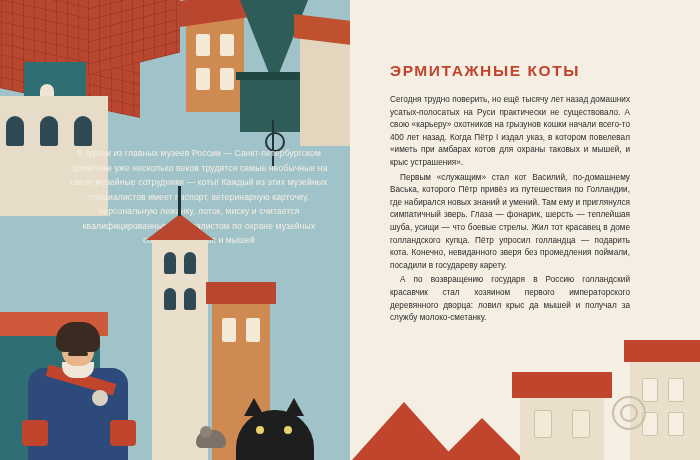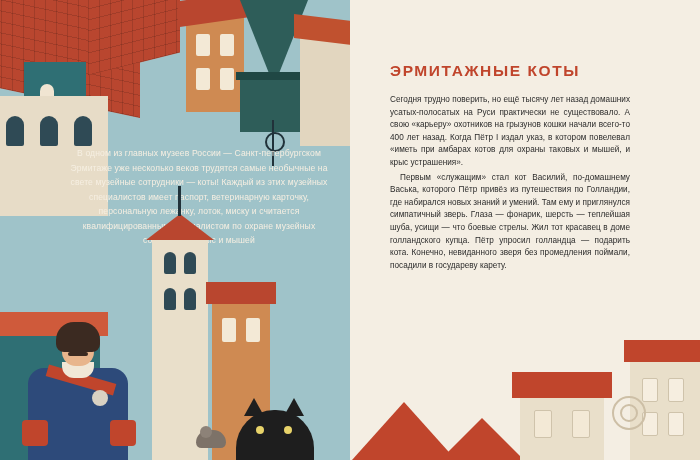--- a/index.html
+++ b/index.html
@@ -204,20 +204,21 @@
 
   <div class="shape" style="left:196px; top:430px; width:30px; height:18px; background:#7d7268; border-radius:14px 14px 6px 6px;"></div>
   <div class="shape" style="left:200px; top:426px; width:12px; height:12px; background:#8d8278; border-radius:50%;"></div>
 
   <div class="sky-right-tint"></div>
 
   <div class="right-col">
     <h1 class="article-title">ЭРМИТАЖНЫЕ КОТЫ</h1>
     <p class="para first">Сегодня трудно поверить, но ещё тысячу лет назад домашних усатых-полосатых на Руси практически не существовало. А свою «карьеру» охотников на грызунов кошки начали всего-то 400 лет назад. Когда Пётр I издал указ, в котором повелевал «иметь при амбарах котов для охраны таковых и мышей, и крыс устрашения».</p>
     <p class="para">Первым «служащим» стал кот Василий, по-домашнему Васька, которого Пётр привёз из путешествия по Голландии, где набирался новых знаний и умений. Там ему и приглянулся симпатичный зверь. Глаза — фонарик, шерсть — теплейшая шуба, усищи — что боевые стрелы. Жил тот красавец в доме голландского купца. Пётр упросил голландца — подарить кота. Конечно, невиданного зверя без промедления поймали, посадили в государеву карету.</p>
+    <p class="para">А по возвращению государя в Россию голландский красавчик стал хозяином первого императорского деревянного дворца: ловил крыс да мышей и получал за службу молоко-сметанку.</p>
   </div>
 
   <div class="shape" style="left:352px; top:402px; width:0;height:0; border-left:52px solid transparent; border-right:52px solid transparent; border-bottom:58px solid #c0452c;"></div>
   <div class="shape" style="left:440px; top:418px; width:0;height:0; border-left:42px solid transparent; border-right:42px solid transparent; border-bottom:42px solid #c0452c;"></div>
 
   <div class="shape" style="left:520px; top:396px; width:84px; height:64px; background:#e9dfca;"></div>
   <div class="shape" style="left:512px; top:372px; width:100px; height:26px; background:#c0452c;"></div>
   <div class="win shape" style="left:534px; top:410px; width:16px; height:26px; background:#f3e9d6; border:1.5px solid #cfc3ab;"></div>
   <div class="win shape" style="left:572px; top:410px; width:16px; height:26px; background:#f3e9d6; border:1.5px solid #cfc3ab;"></div>
 

